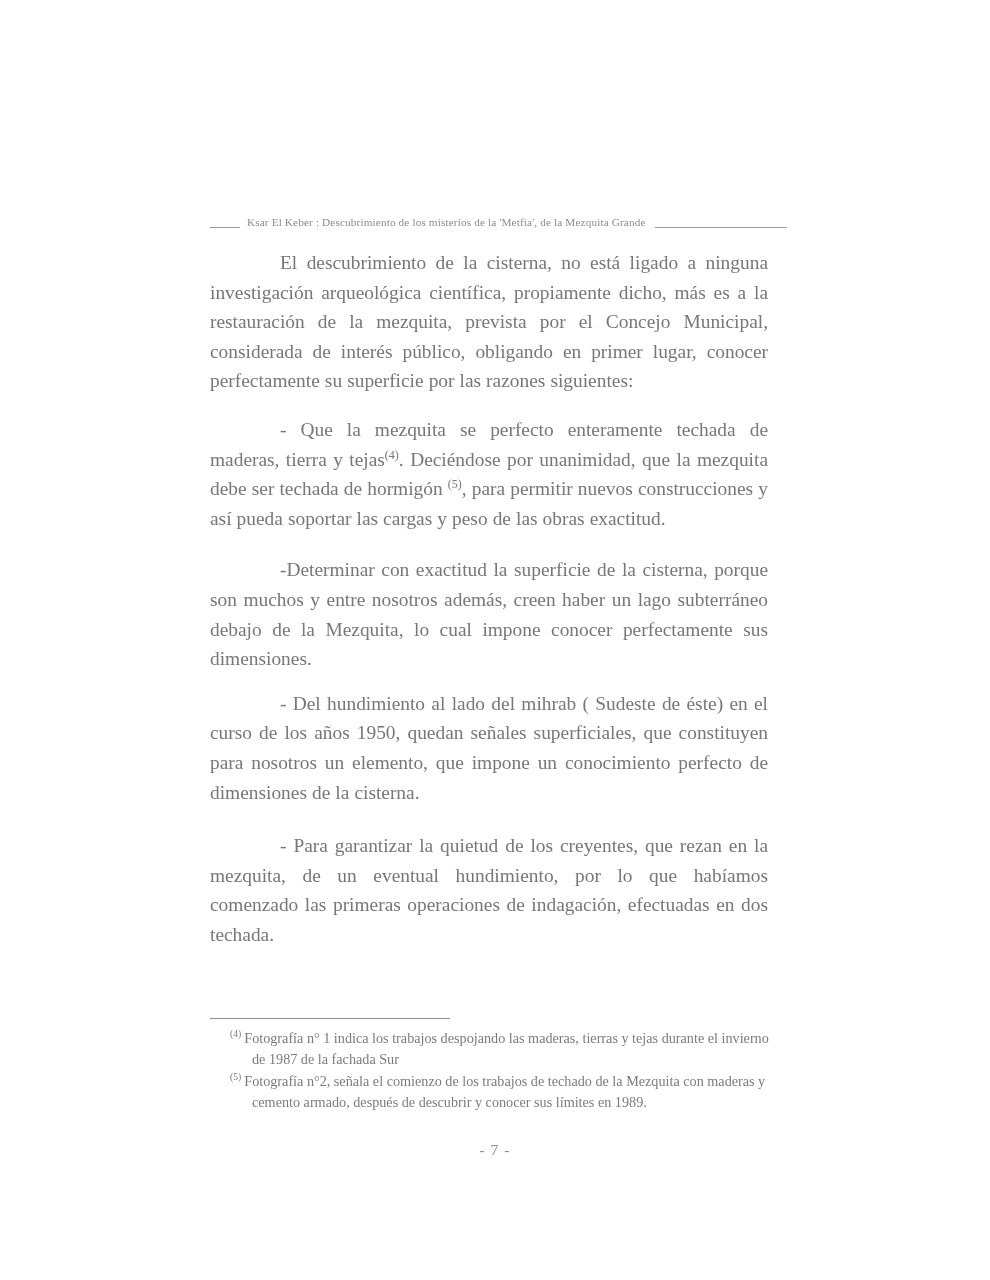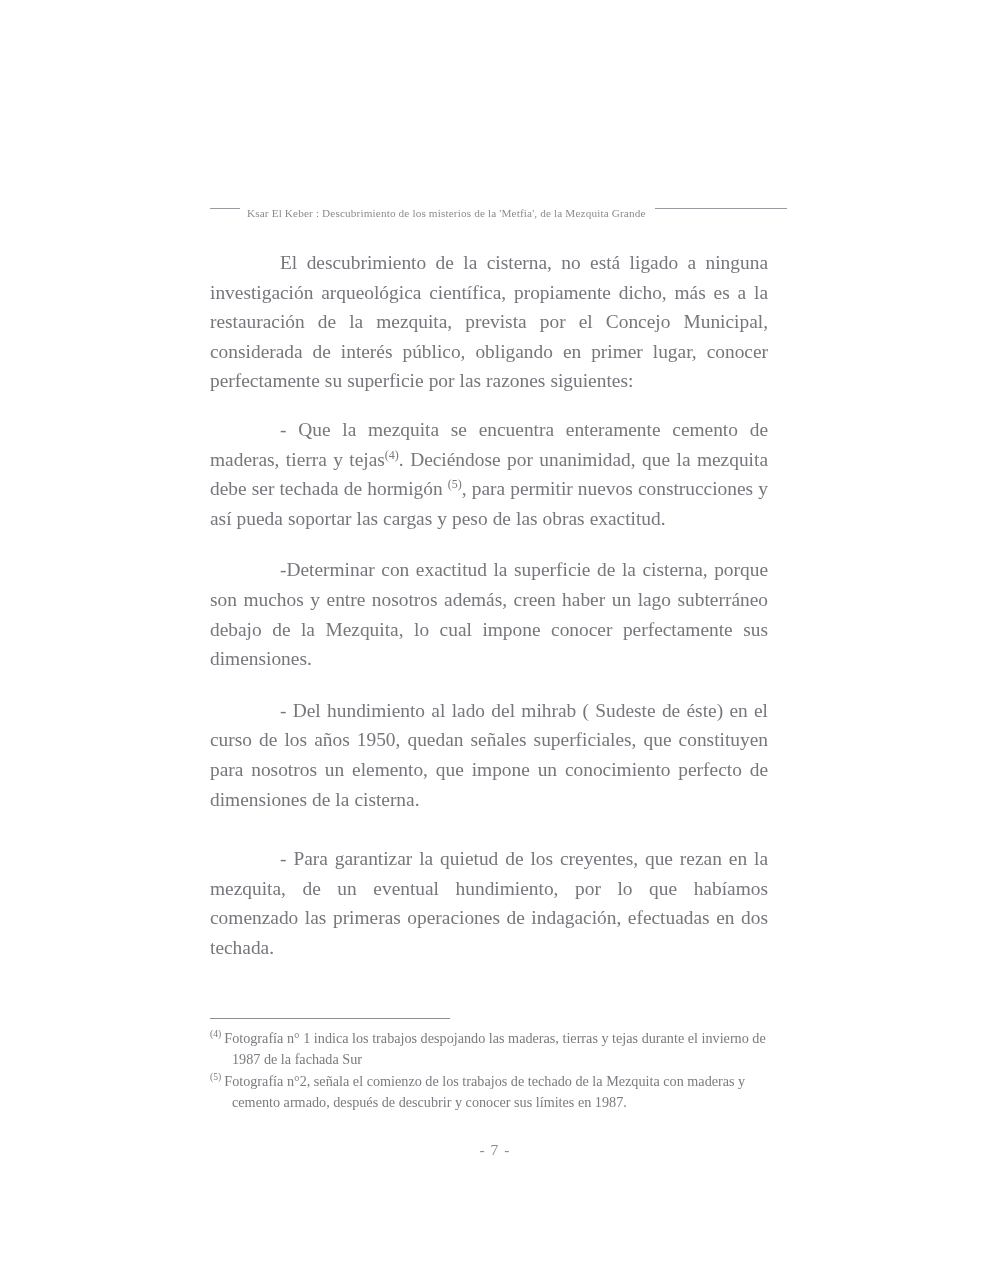--- a/index.html
+++ b/index.html
@@ -24,21 +24,21 @@
   }
 
   
   .running-header {
     position: absolute;
     left: 210px;
     top: 208px;
     width: 572px;
     height: 20px;
     display: flex;
-    align-items: flex-start;
+    align-items: flex-end;
     gap: 0;
     white-space: nowrap;
   }
   .header-rule {
     height: 1px;
     background: #9a9aa0;
     flex: 0 0 auto;
   }
   .header-rule.left  { width: 30px; margin-right: 7px; }
   .header-rule.right { width: 132px; margin-left: 9px; }
@@ -69,22 +69,22 @@
   p.para:last-child { margin-bottom: 0; }
   p.para sup {
     font-size: 0.62em;
     vertical-align: super;
     line-height: 0;
   }
 
   
   p.p1 { }
   p.p2 { margin-bottom: 22px; }
-  p.p3 { margin-bottom: 22px; }
-  p.p4 { margin-bottom: 30px; }
+  p.p3 { margin-bottom: 15px; }
+  p.p4 { margin-bottom: 24px; }
 
   
   .footnotes {
     position: absolute;
     left: 210px;
     top: 1018px;
     width: 560px;
   }
   .footnote-rule {
     width: 240px;
@@ -93,20 +93,21 @@
     margin-bottom: 9px;
   }
   .footnote {
     font-size: 14.2px;
     line-height: 20.5px;
     color: #7a7a80;
     text-align: left;
     padding-left: 22px;
     text-indent: -22px;
     margin-bottom: 2px;
+    margin-left: 20px;
   }
   .footnote .fn-mark {
     font-size: 0.68em;
     vertical-align: super;
     line-height: 0;
     margin-right: 3px;
   }
   .footnote .fn-body {
     display: inline;
   }
@@ -131,33 +132,33 @@
   <div class="running-header">
     <span class="header-rule left"></span>
     <span class="header-text">Ksar El Keber : Descubrimiento de los misterios  de  la 'Metfia',  de la Mezquita Grande</span>
     <span class="header-rule right"></span>
   </div>
 
   <div class="body-block">
 
     <p class="para p1">El descubrimiento de la cisterna, no está ligado a ninguna investigación arqueológica científica, propiamente dicho, más es a la restauración de la mezquita, prevista por el Concejo Municipal, considerada de interés público, obligando en primer lugar, conocer perfectamente su superficie por las razones siguientes:</p>
 
-    <p class="para p2"><span>- Que la mezquita se encuentra enteramente cemento de maderas,   tierra y tejas</span><sup>(4)</sup><span>. Deciéndose por unanimidad, que la mezquita debe ser techada de hormigón </span><sup>(5)</sup><span>, para permitir nuevos construcciones y así pueda soportar las cargas y peso de las obras exactitud.</span></p>
+    <p class="para p2"><span>- Que la mezquita se perfecto enteramente techada de maderas,   tierra y tejas</span><sup>(4)</sup><span>. Deciéndose por unanimidad, que la mezquita debe ser techada de hormigón </span><sup>(5)</sup><span>, para permitir nuevos construcciones y así pueda soportar las cargas y peso de las obras exactitud.</span></p>
 
     <p class="para p3">-Determinar con exactitud la superficie de la cisterna, porque son muchos y entre nosotros además, creen haber un lago subterráneo debajo de la Mezquita, lo cual impone conocer perfectamente sus dimensiones.</p>
 
     <p class="para p4">- Del hundimiento al lado del mihrab ( Sudeste de éste) en el curso de los años 1950, quedan señales superficiales, que constituyen para nosotros un elemento, que impone un conocimiento perfecto de dimensiones de la cisterna.</p>
 
     <p class="para p5">- Para garantizar la quietud de los creyentes, que rezan en la mezquita, de un eventual hundimiento, por lo que habíamos comenzado las primeras operaciones de indagación, efectuadas en dos techada.</p>
 
   </div>
 
   <div class="footnotes">
     <div class="footnote-rule"></div>
 
     <div class="footnote"><span class="fn-mark">(4)</span><span class="fn-body">Fotografía n° 1 indica los trabajos  despojando las maderas, tierras y tejas durante el invierno de 1987 de la fachada  Sur</span></div>
 
-    <div class="footnote"><span class="fn-mark">(5)</span><span class="fn-body">Fotografía n°2, señala el comienzo de los trabajos de techado de la Mezquita con maderas y cemento armado, después de descubrir y conocer sus límites en 1987.</span></div>
+    <div class="footnote"><span class="fn-mark">(5)</span><span class="fn-body">Fotografía n°2, señala el comienzo de los trabajos de techado de la Mezquita con maderas y cemento armado, después de descubrir y conocer sus límites en 1989.</span></div>
   </div>
 
   <div class="page-number">- 7 -</div>
 
 </div>
 
 </body></html>

